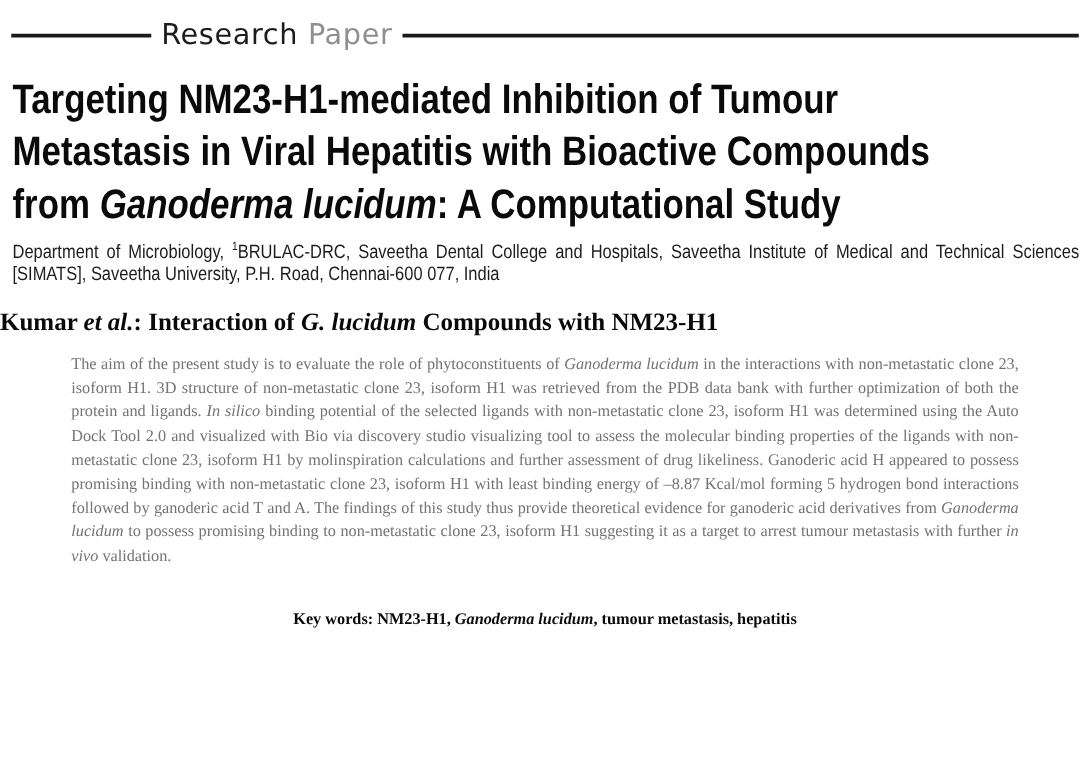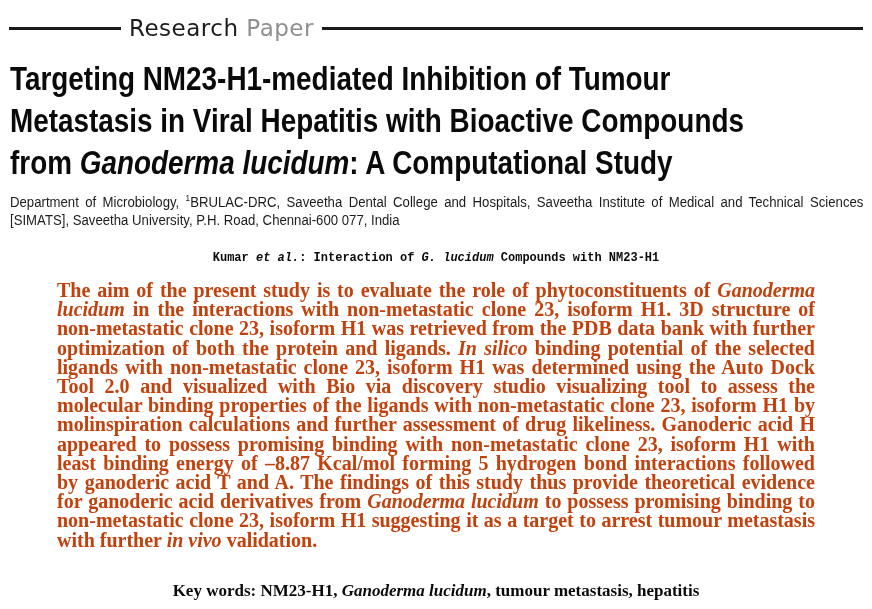--- a/index.html
+++ b/index.html
@@ -78,46 +78,45 @@
     font-family: "Liberation Sans", sans-serif;
     font-size: 15.5px;
     line-height: 18px;
     color: #1c1c1c;
     text-align: justify;
   }
 
   
   .running-head {
     margin-top: 20px;
-    text-align: center;
-    font-family: Liberation Mono, monospace;
+    font-family: Liberation Serif, serif;
     font-weight: bold;
-    font-size: 12px;
+    font-size: 20px;
     line-height: 19px;
     color: #0a0a0a;
   }
 
   
   .abstract {
     margin: 13px 57px 0 57px;
     text-align: justify;
     font-family: "Liberation Serif", serif;
-    font-weight: bold;
-    font-size: 20px;
+    font-weight: normal;
+    font-size: 13px;
     line-height: 19.2px;
-    color: #c2410c;
+    color: #737373;
   }
 
   
   .keywords {
     margin-top: 31px;
     text-align: center;
     font-family: "Liberation Serif", serif;
     font-weight: bold;
-    font-size: 17px;
+    font-size: 13px;
     line-height: 19px;
     color: #0a0a0a;
   }
 
   i { font-style: italic; }
 </style>
 </head>
 <body>
 
 <div class="page">

